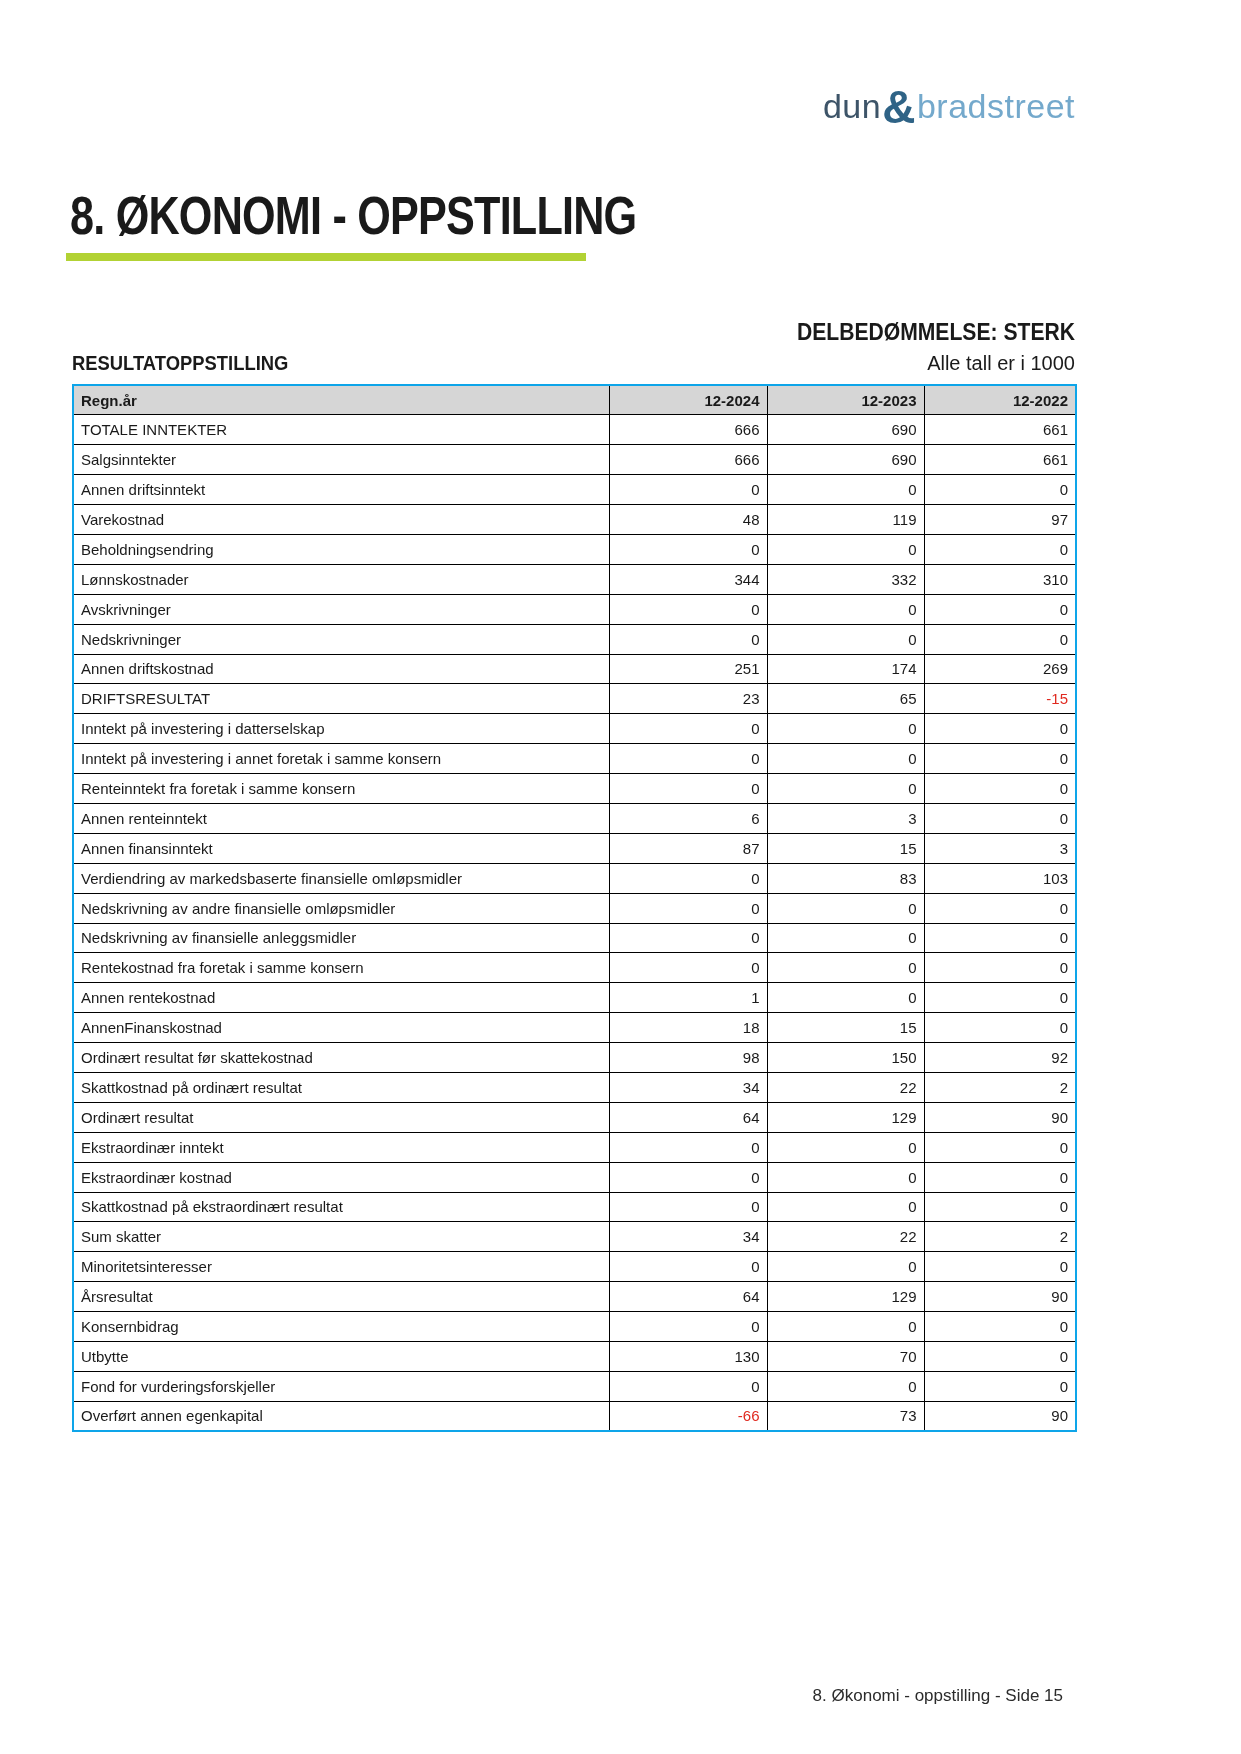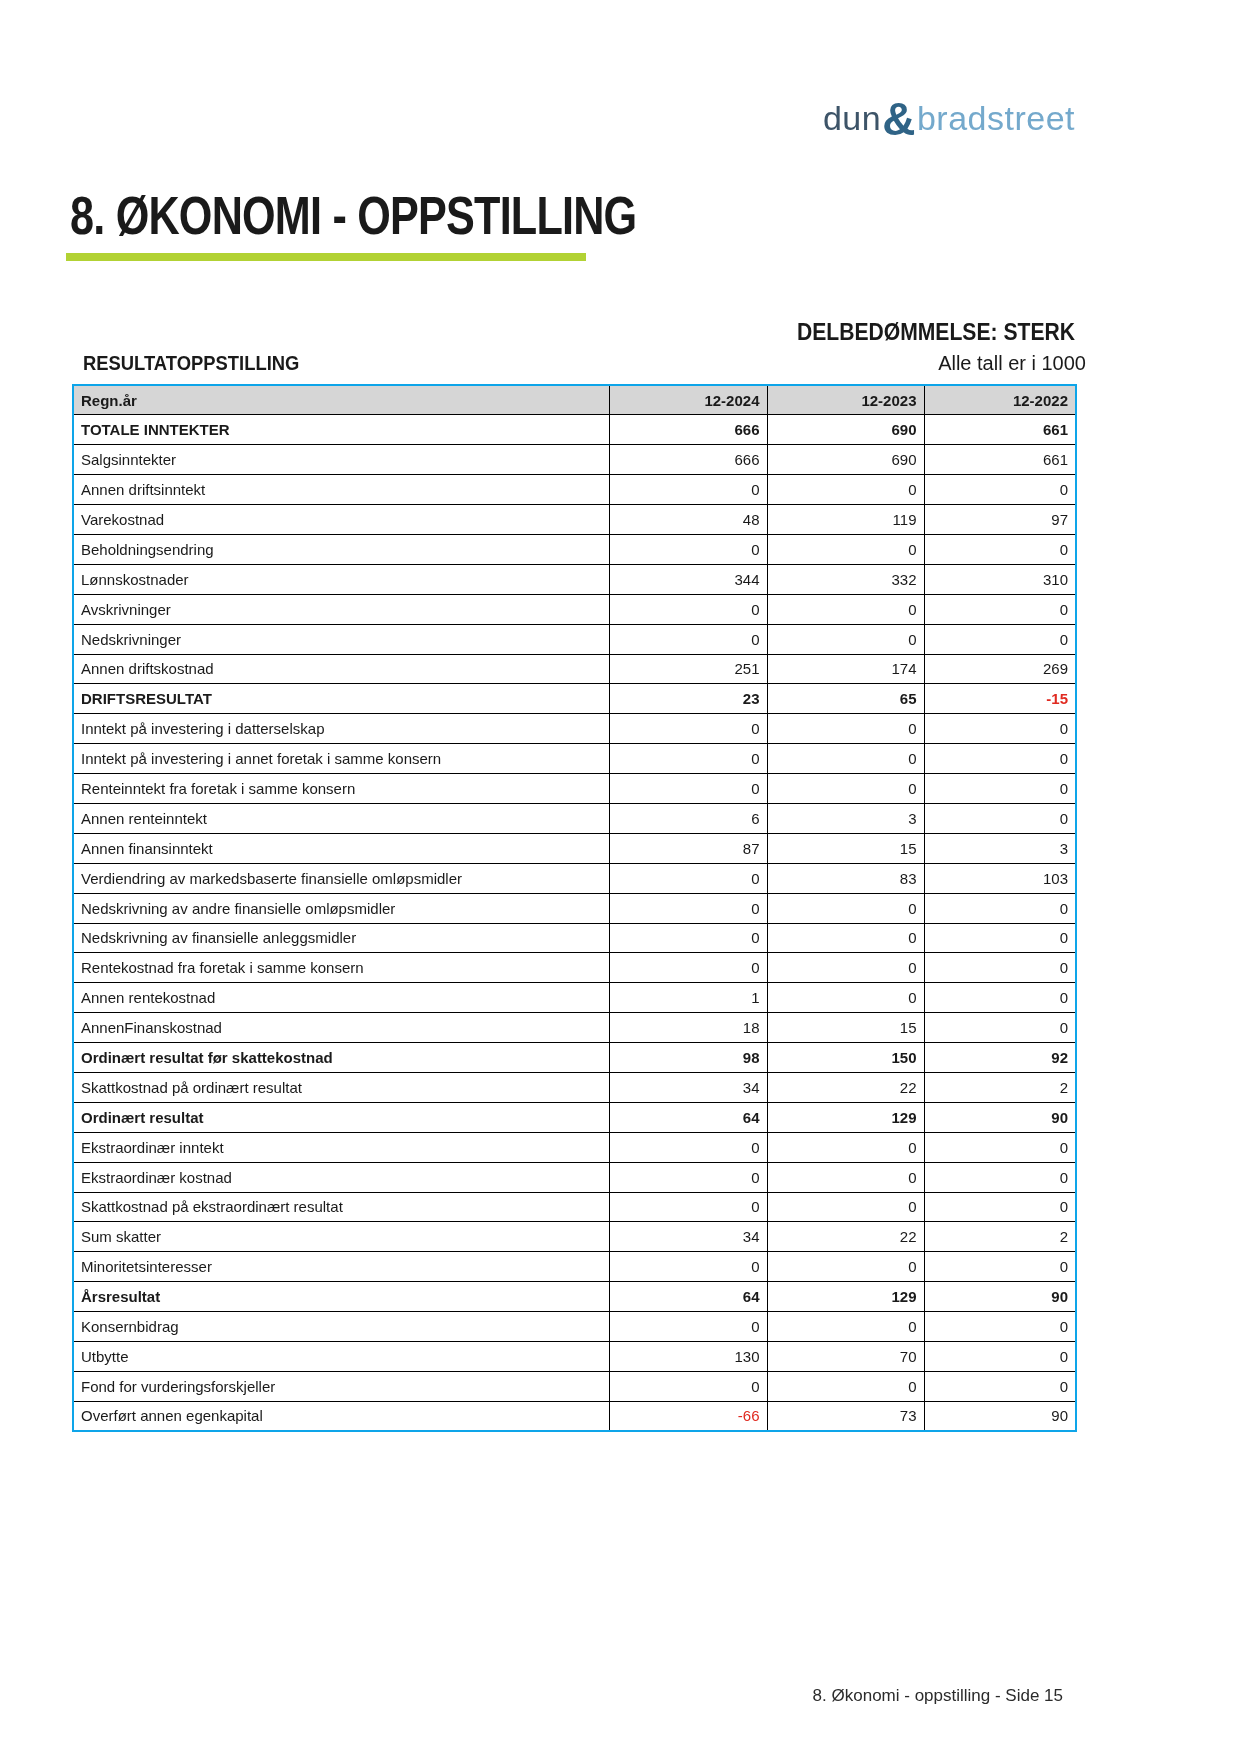--- a/index.html
+++ b/index.html
@@ -14,21 +14,21 @@
   *{box-sizing:border-box;margin:0;padding:0}
   html,body{background:#ffffff}
   body{
     position:relative;
     width:1241px;height:1754px;
     font-family:"Liberation Sans","DejaVu Sans",sans-serif;
     color:var(--ink);
     overflow:hidden;
   }
   .logo{
-    position:absolute;top:92px;right:166px;
+    position:absolute;top:80px;right:166px;
     font-size:34px;letter-spacing:.5px;white-space:nowrap;text-align:center;
   }
   .logo .dun{color:var(--logo-dark)}
   .logo .amp{
     color:var(--logo-mid);font-size:46px;font-weight:bold;
     vertical-align:-5px;margin:0 1px;
   }
   .logo .bradstreet{color:var(--logo-light)}
   .page-title{
     position:absolute;left:70px;top:184px;
@@ -40,21 +40,21 @@
     position:absolute;left:66px;top:253px;
     width:520px;height:8px;background:var(--accent-green);
   }
   .assessment{
     position:absolute;right:166px;top:318px;
     font-size:24px;font-weight:bold;white-space:nowrap;
     transform:scaleX(0.88);transform-origin:right center;
   }
   .section-head{
     position:absolute;left:72px;top:352px;width:1003px;
-    display:flex;justify-content:space-between;align-items:flex-end;margin-left:11px;
+    display:flex;justify-content:space-between;align-items:flex-end;
   }
   .table-title{
     font-size:20px;font-weight:bold;white-space:nowrap;
     transform:scaleX(0.92);transform-origin:left center;
   }
   .units-note{font-size:20px}
   .result-table{
     position:absolute;left:72px;top:384px;width:1003px;
     border-collapse:collapse;table-layout:fixed;
     border:2px solid #0ea5e9;
@@ -65,21 +65,21 @@
     height:29.9px;
     padding:0 7px;
     overflow:hidden;white-space:nowrap;
   }
   .result-table thead th{
     background:var(--header-bg);
     font-weight:bold;
   }
   .result-table .lbl{text-align:left}
   .result-table .num{text-align:right}
-  .result-table .bold{font-weight:bold}
+  .result-table .bold{font-weight:normal}
   .result-table .neg{color:var(--negative-red)}
   .page-footer{
     position:absolute;right:178px;top:1686px;
     font-size:17px;color:#2b2b2b;white-space:nowrap;
   }
 </style>
 </head>
 <body>
 
 <div class="logo">

